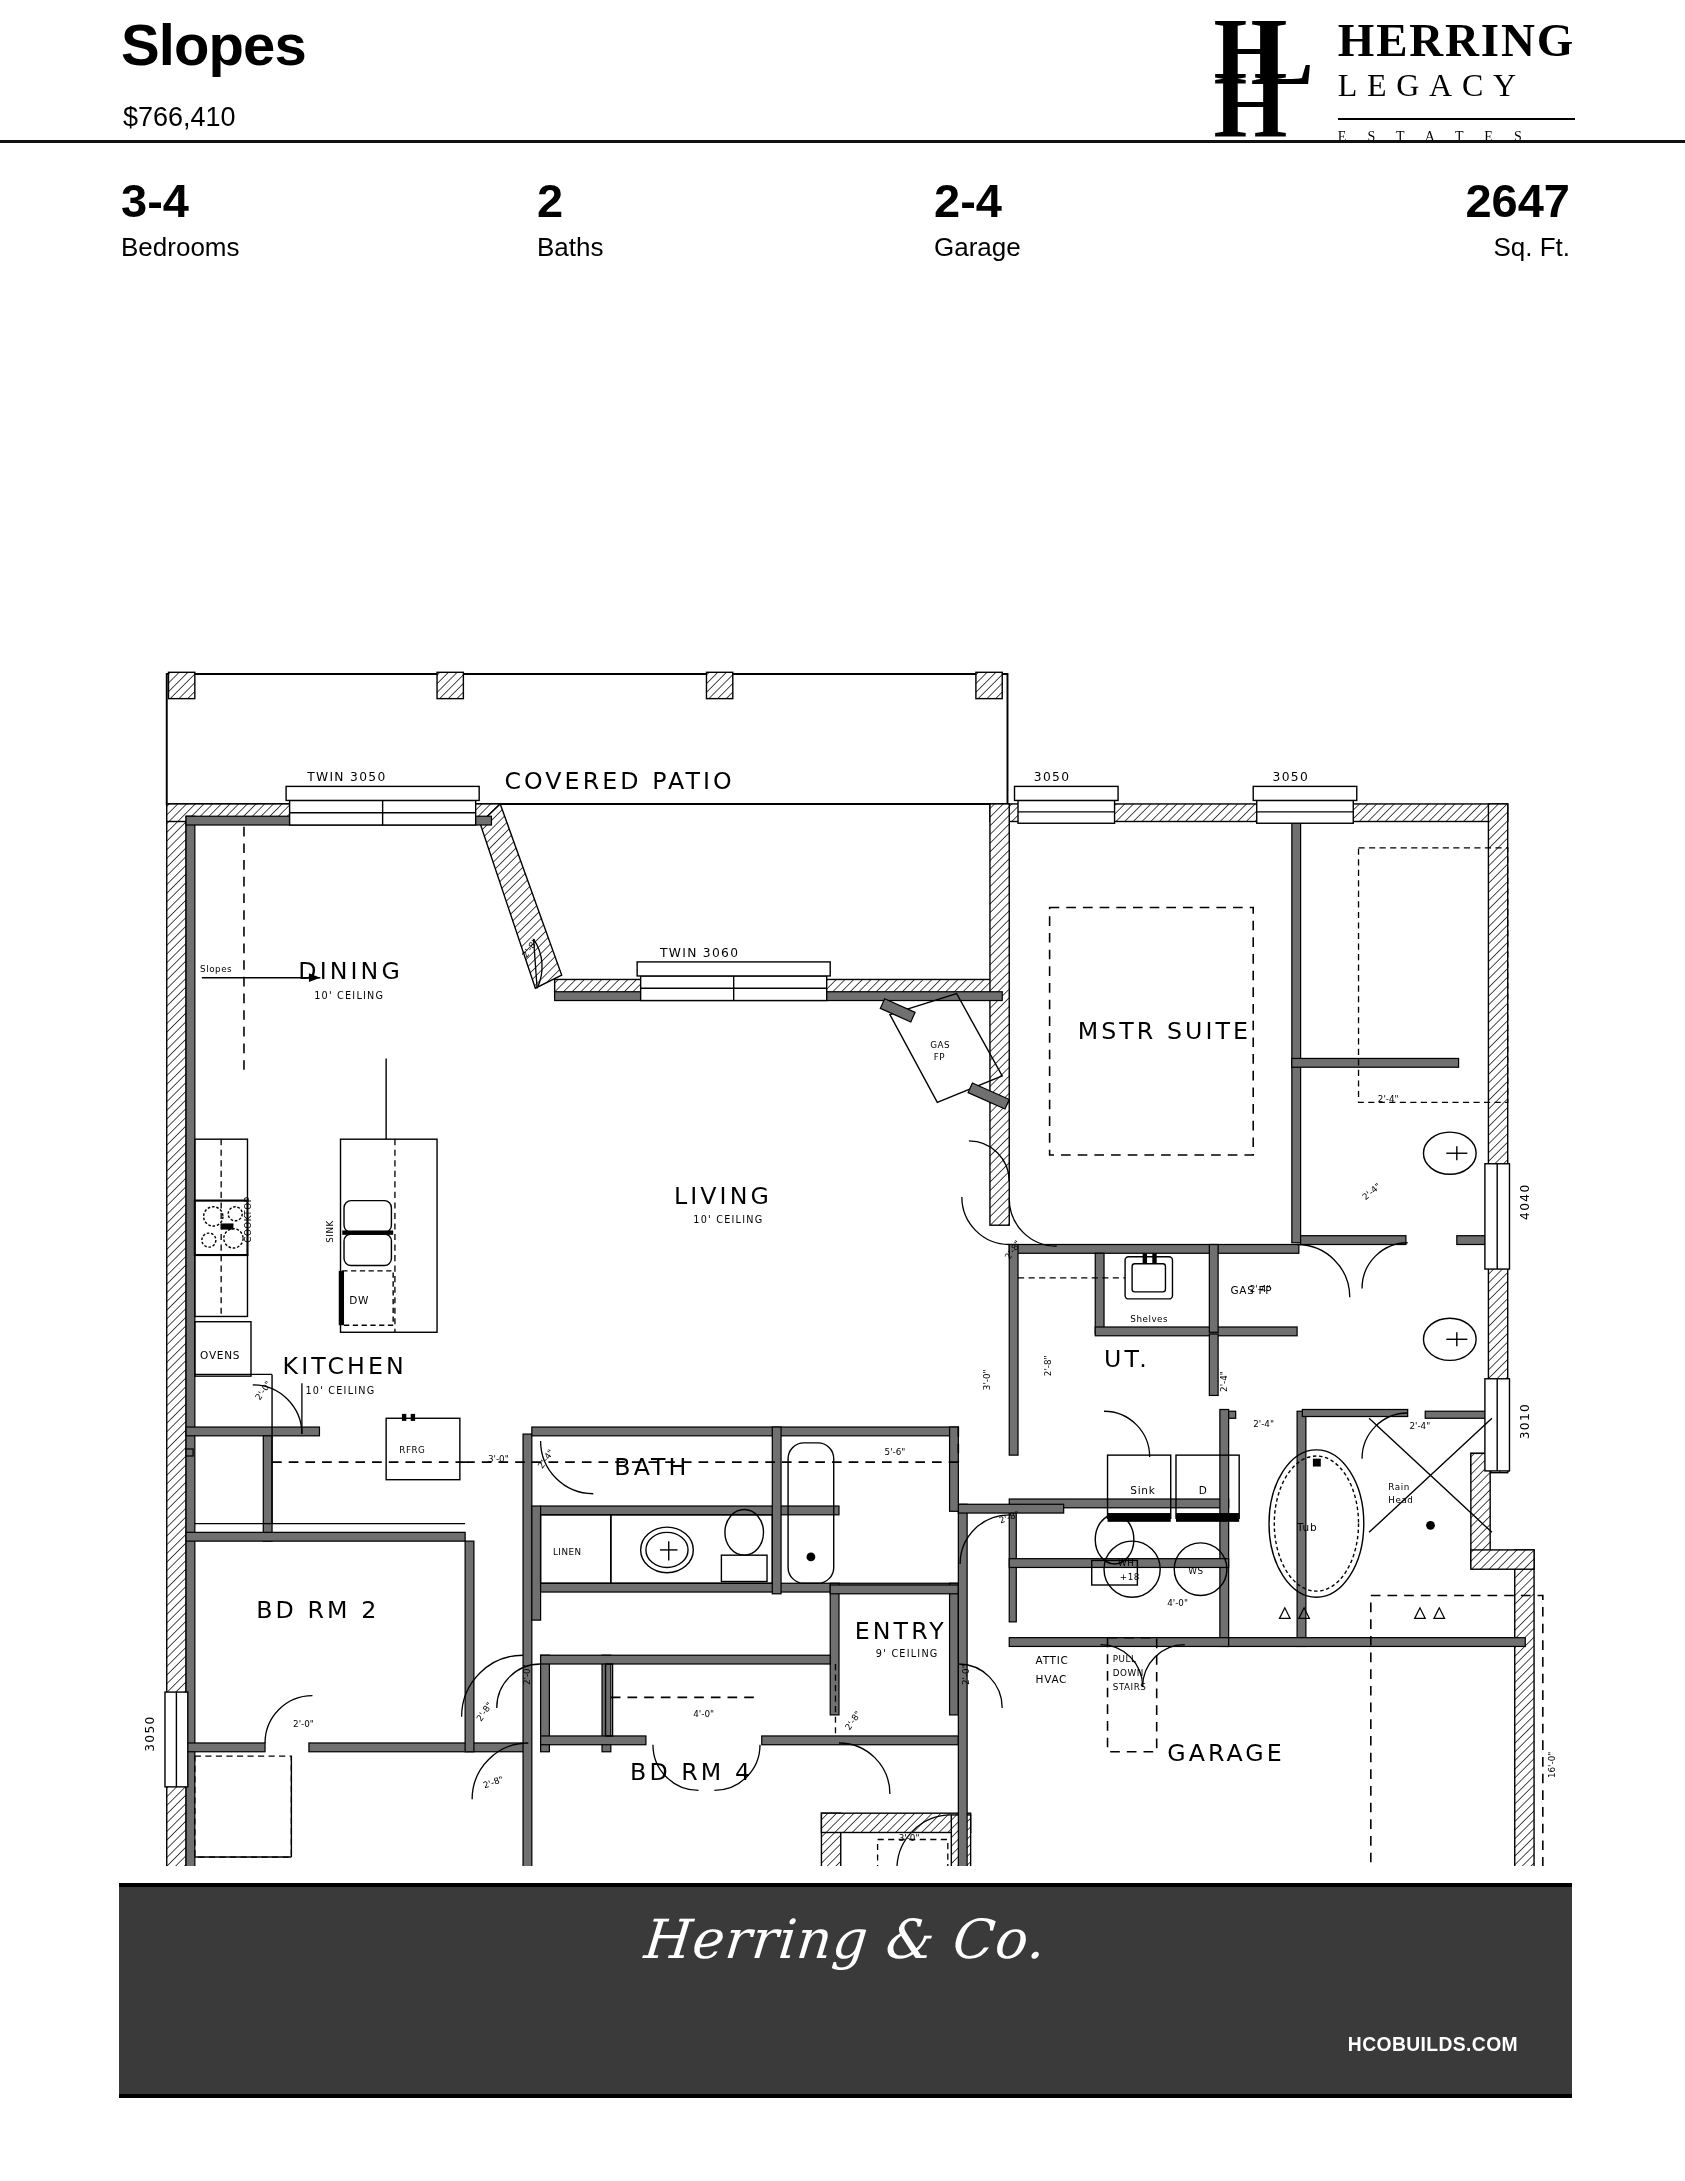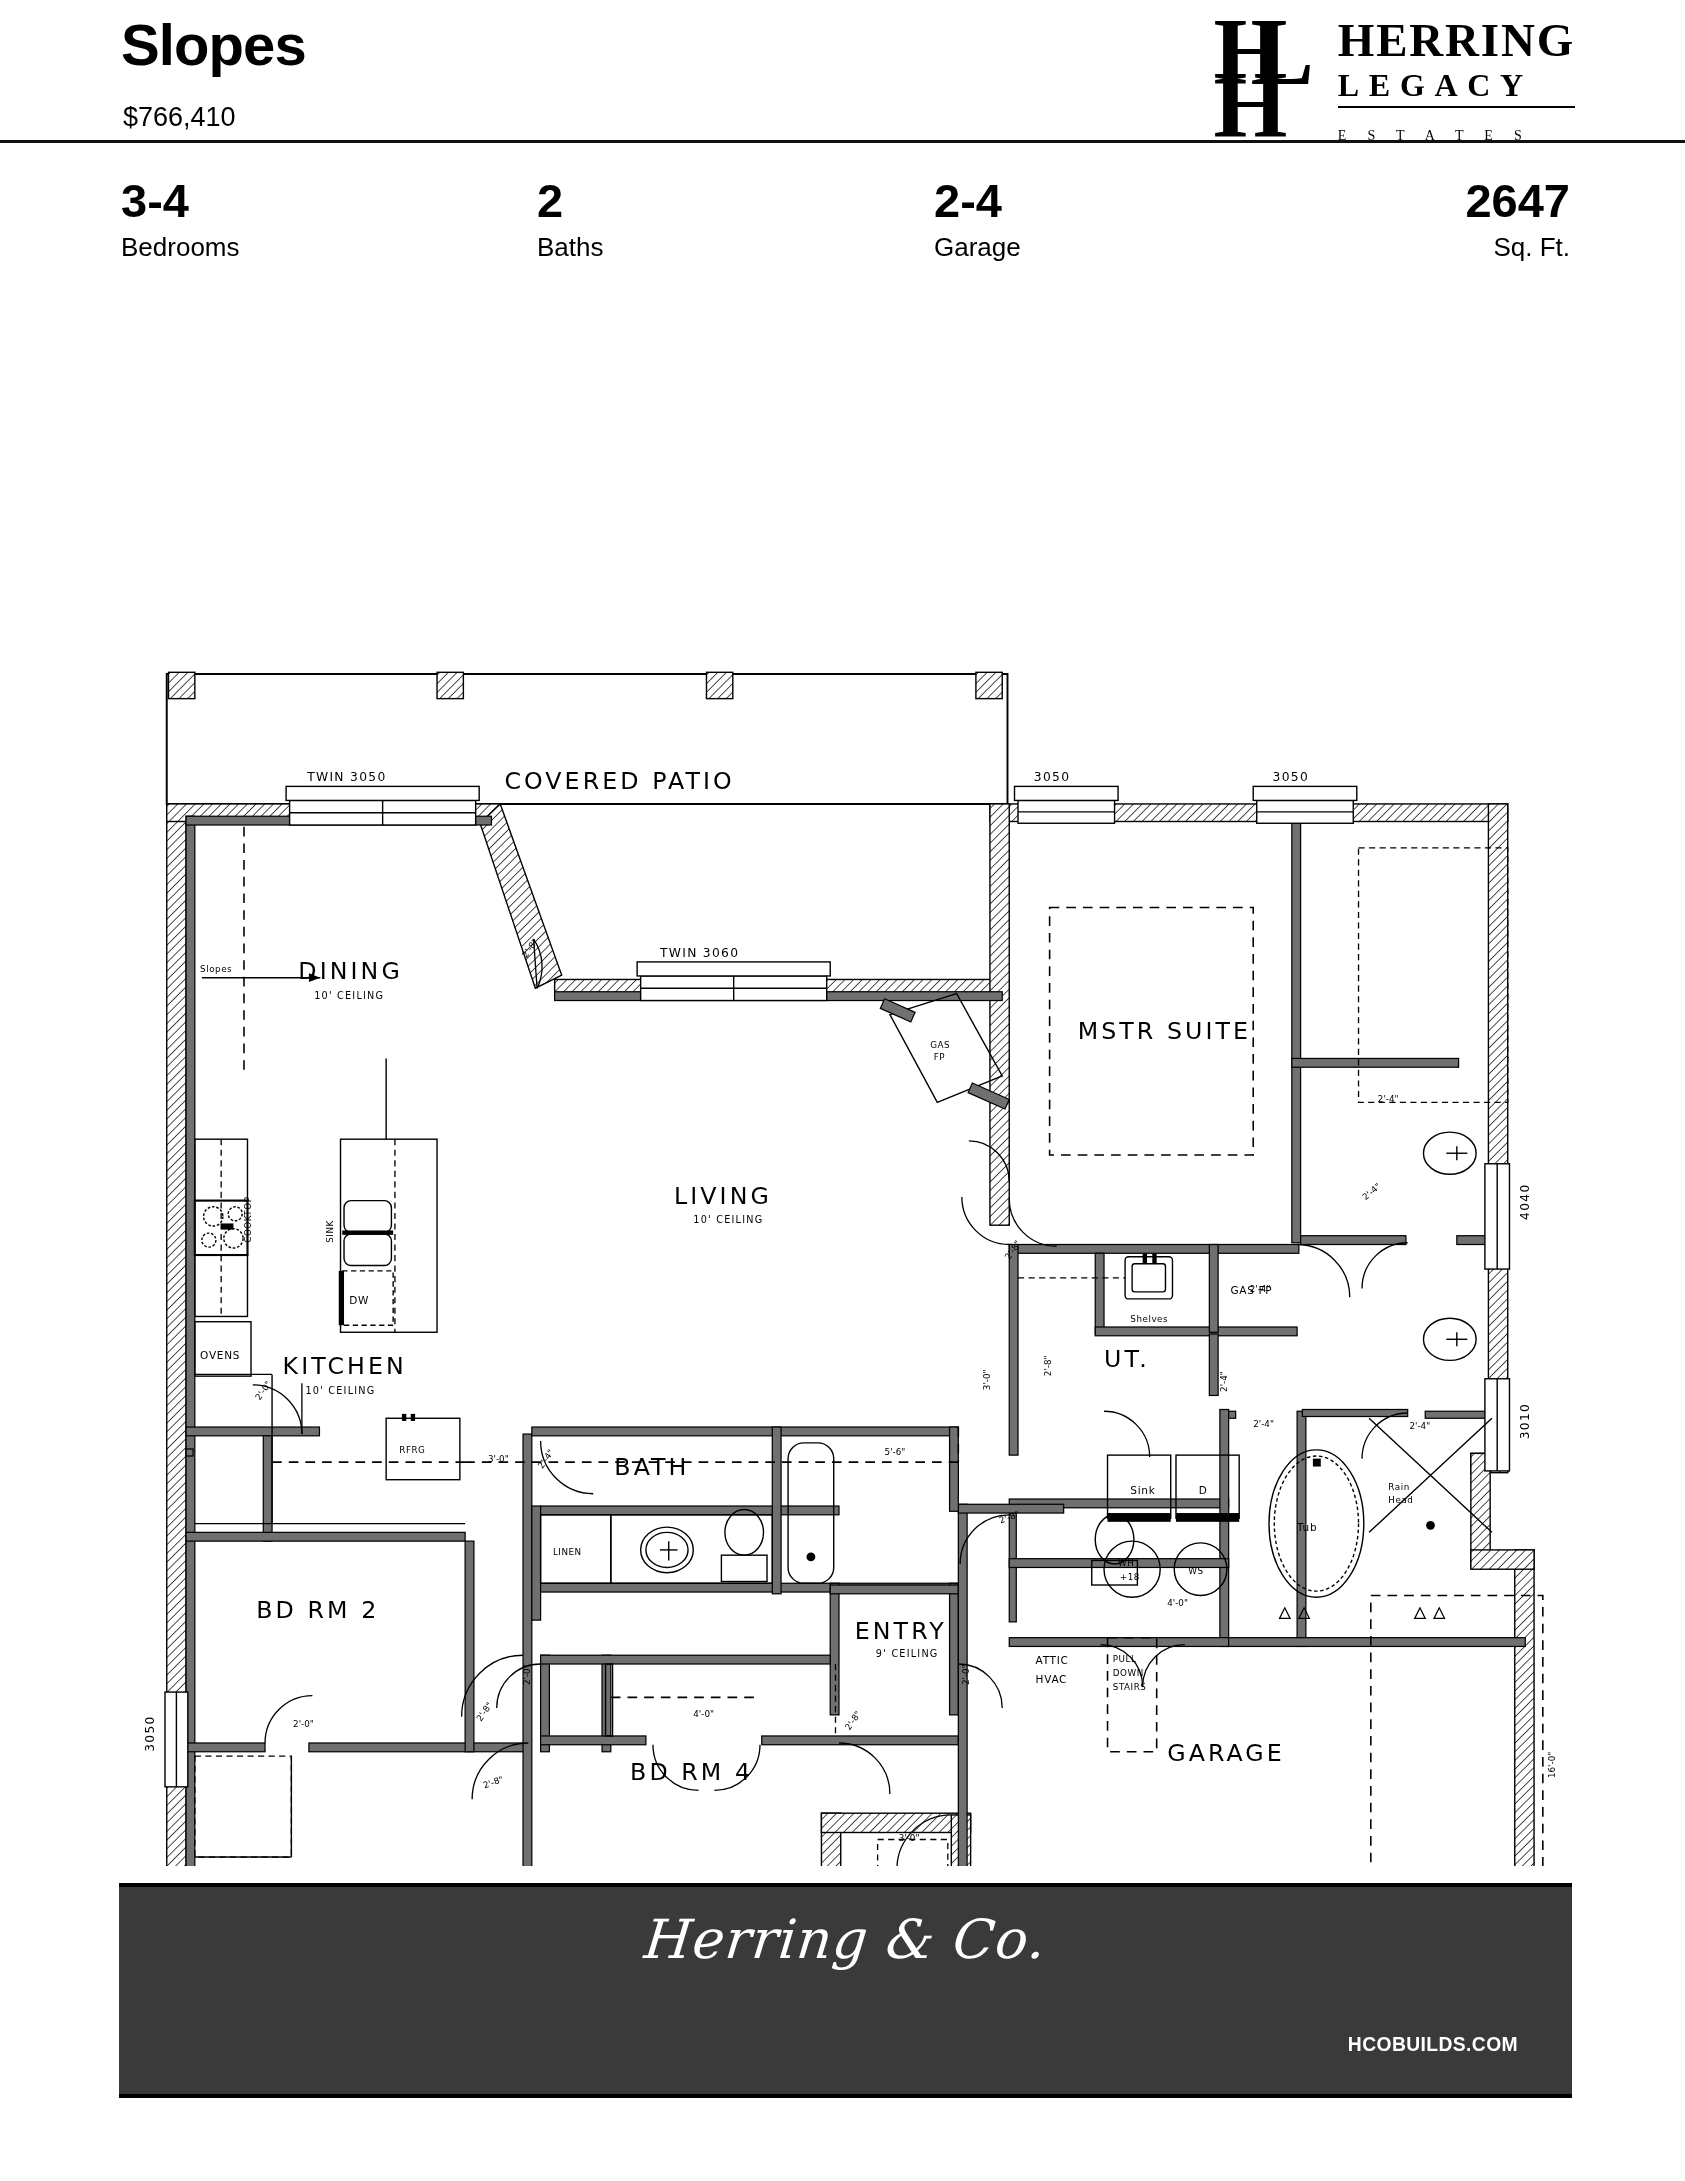--- a/index.html
+++ b/index.html
@@ -35,23 +35,23 @@
   #logo-mark .lm-l {
     position: absolute; font-size: 95px; font-weight: bold; line-height: 1;
     left: 37px; top: -7px;
   }
   #logo-mark .lm-h2 {
     position: absolute; font-size: 95px; font-weight: bold; line-height: 1;
     left: 0px; top: 46px; letter-spacing: -8.8px;
   }
   #logo-text { font-family: "Liberation Serif", serif; padding-top: 3.5px; }
   #logo-herring { font-size: 47px; font-weight: bold; letter-spacing: 1.8px; line-height: 1.05; }
-  #logo-legacy { font-size: 32px; font-weight: bold; letter-spacing: 9.7px; line-height: 1.25;
-                 border-bottom: 2.6px solid #000; padding-bottom: 1px; }
-  #logo-estates { font-size: 14px; letter-spacing: 8.8px; padding-top: 21px; line-height: 1; }
+  #logo-legacy { font-size: 32px; font-weight: normal; letter-spacing: 9.7px; line-height: 1.25;
+                 border-bottom: 2.6px solid #000; padding-bottom: 13px; }
+  #logo-estates { font-size: 14px; letter-spacing: 8.8px; padding-top: 10px; line-height: 1; }
 
   #header-rule { position: absolute; left: 0; right: 0; top: 140px;
                  border-top: 3.5px solid #111; }
 
   
   #stats { position: relative; height: 110px; }
   .stat { position: absolute; top: 0; }
   .stat .num { font-size: 47px; font-weight: bold; line-height: 1.05; white-space: nowrap; }
   .stat .lbl { font-size: 26px; font-weight: normal; line-height: 1.1; padding-top: 8px; white-space: nowrap; }
   #stat-bedrooms { left: 121px; }

